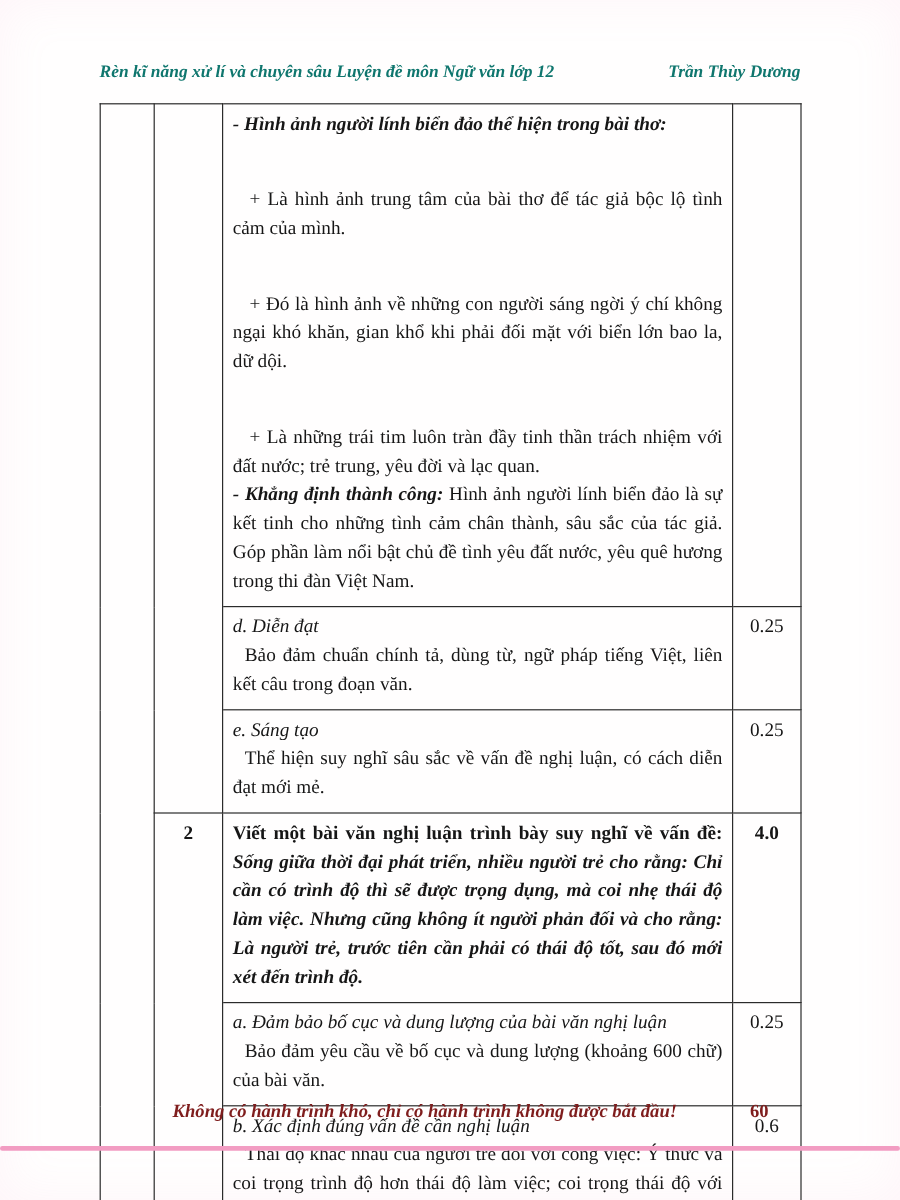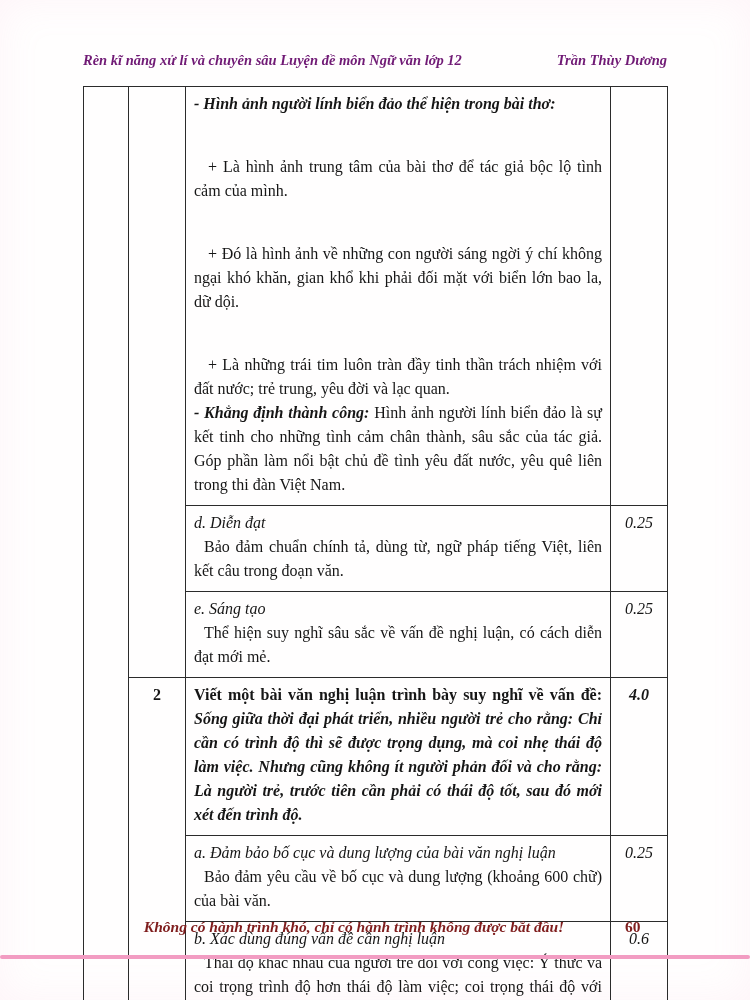--- a/index.html
+++ b/index.html
@@ -14,21 +14,21 @@
   .page {
     position: absolute; inset: 0;
     background: #fffefe;
     box-shadow: inset 0 0 40px rgba(244,160,196,0.10);
   }
 
   
   .page-header {
     position: absolute; left: 83px; right: 83px; top: 50px;
     display: flex; justify-content: space-between; align-items: baseline;
-    color: #701a75;
+    color: #0f766e;
     font-weight: bold; font-style: italic;
     font-size: 14.5px; line-height: 20px;
     white-space: nowrap;
   }
 
   
   table.rubric {
     position: absolute; left: 83px; top: 86px;
     width: 584px;
     border-collapse: collapse;
@@ -48,21 +48,20 @@
   }
   td.cell-content {
     width: 425px;
     padding: 5px 8px 8px 8px;
     text-align: justify;
   }
   td.cell-score {
     width: 57px;
     text-align: center;
     padding-top: 5px;
-    font-style: italic;
   }
   .score-bold { font-weight: bold; margin-left: 40px; }
 
   .p { margin: 0; }
   .bi { font-weight: bold; font-style: italic; }
   .it { font-style: italic; }
   .b  { font-weight: bold; }
   .ind-bullet { text-indent: 14px; margin-top: 39px; }
   .ind-body   { text-indent: 10px; }
 
@@ -98,21 +97,21 @@
   <table class="rubric">
     <tbody>
       <tr>
         <td class="cell-section" rowspan="6"></td>
         <td class="cell-qnum" rowspan="3"></td>
         <td class="cell-content">
           <p class="p bi">- Hình ảnh người lính biển đảo thể hiện trong bài thơ:</p>
           <p class="p ind-bullet">+ Là hình ảnh trung tâm của bài thơ để tác giả bộc lộ tình cảm của mình.</p>
           <p class="p ind-bullet">+ Đó là hình ảnh về những con người sáng ngời ý chí không ngại khó khăn, gian khổ khi phải đối mặt với biển lớn bao la, dữ dội.</p>
           <p class="p ind-bullet">+ Là những trái tim luôn tràn đầy tinh thần trách nhiệm với đất nước; trẻ trung, yêu đời và lạc quan.</p>
-          <p class="p"><span class="bi">- Khẳng định thành công: </span><span>Hình ảnh người lính biển đảo là sự kết tinh cho những tình cảm chân thành, sâu sắc của tác giả. Góp phần làm nổi bật chủ đề tình yêu đất nước, yêu quê liên trong thi đàn Việt Nam.</span></p>
+          <p class="p"><span class="bi">- Khẳng định thành công: </span><span>Hình ảnh người lính biển đảo là sự kết tinh cho những tình cảm chân thành, sâu sắc của tác giả. Góp phần làm nổi bật chủ đề tình yêu đất nước, yêu quê hương trong thi đàn Việt Nam.</span></p>
         </td>
         <td class="cell-score"></td>
       </tr>
 
       <tr>
         <td class="cell-content">
           <p class="p it">d. Diễn đạt</p>
           <p class="p ind-body">Bảo đảm chuẩn chính tả, dùng từ, ngữ pháp tiếng Việt, liên kết câu trong đoạn văn.</p>
         </td>
         <td class="cell-score">0.25</td>
@@ -137,21 +136,21 @@
       <tr>
         <td class="cell-content">
           <p class="p it">a. Đảm bảo bố cục và dung lượng của bài văn nghị luận</p>
           <p class="p ind-body">Bảo đảm yêu cầu về bố cục và dung lượng (khoảng 600 chữ) của bài văn.</p>
         </td>
         <td class="cell-score">0.25</td>
       </tr>
 
       <tr>
         <td class="cell-content">
-          <p class="p it">b. Xác dùng đúng vấn đề cần nghị luận</p>
+          <p class="p it">b. Xác định đúng vấn đề cần nghị luận</p>
           <p class="p ind-body">Thái độ khác nhau của người trẻ đối với công việc: Ý thức và coi trọng trình độ hơn thái độ làm việc; coi trọng thái độ với công việc hơn trình độ.</p>
         </td>
         <td class="cell-score">0.6</td>
       </tr>
     </tbody>
   </table>
 
   <footer class="page-footer">
     <span class="footer-quote">Không có hành trình khó, chỉ có hành trình không được bắt đầu!</span>
     <span class="footer-pagenum">60</span>

